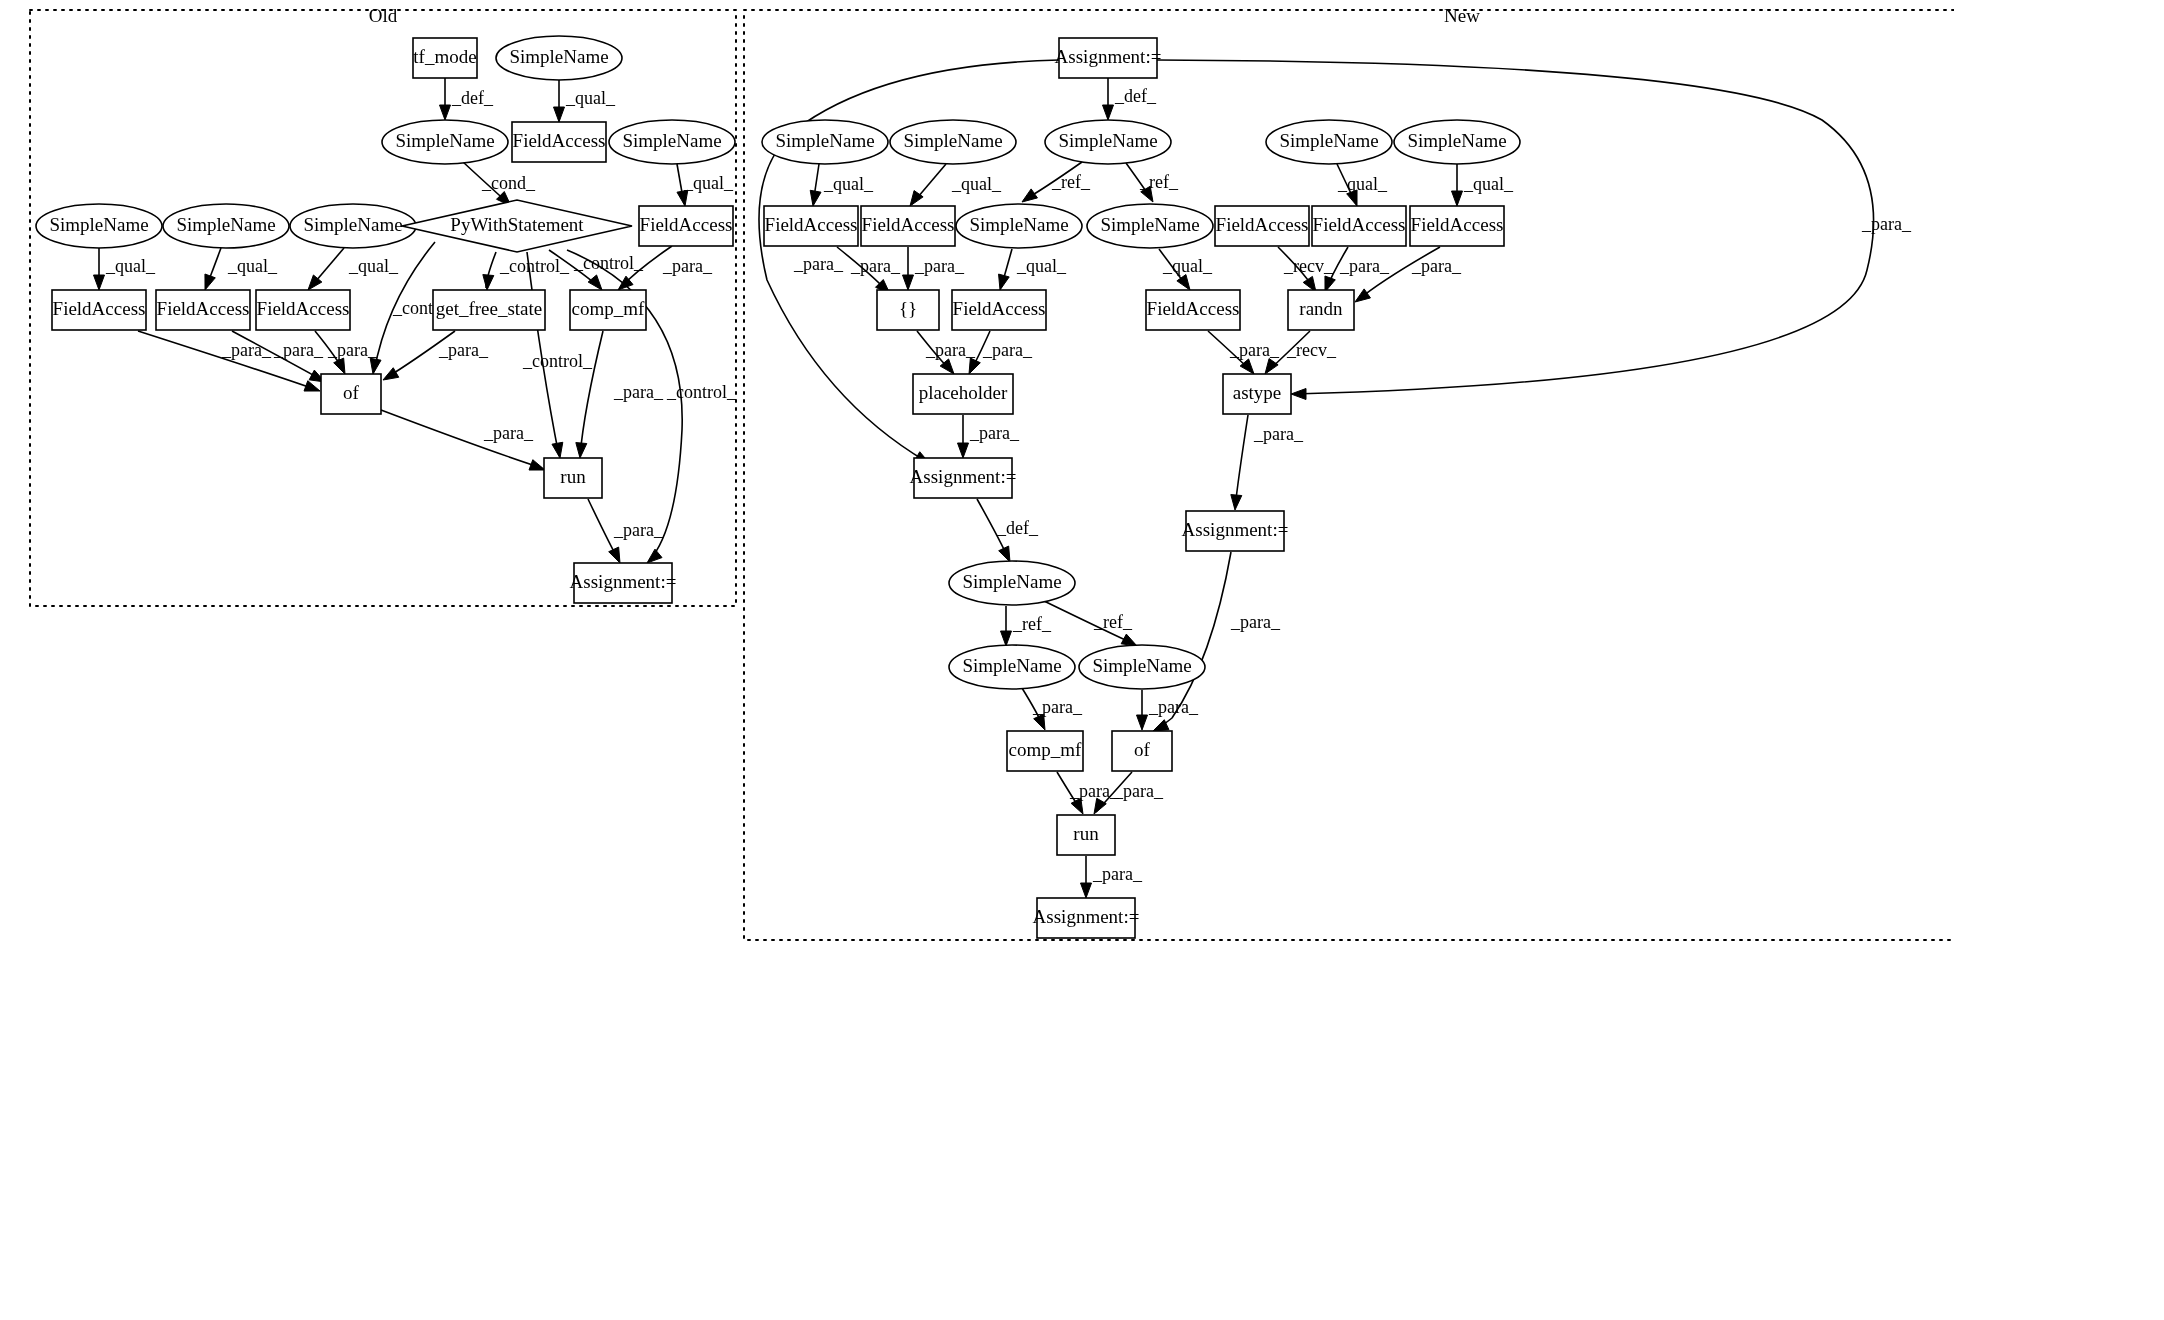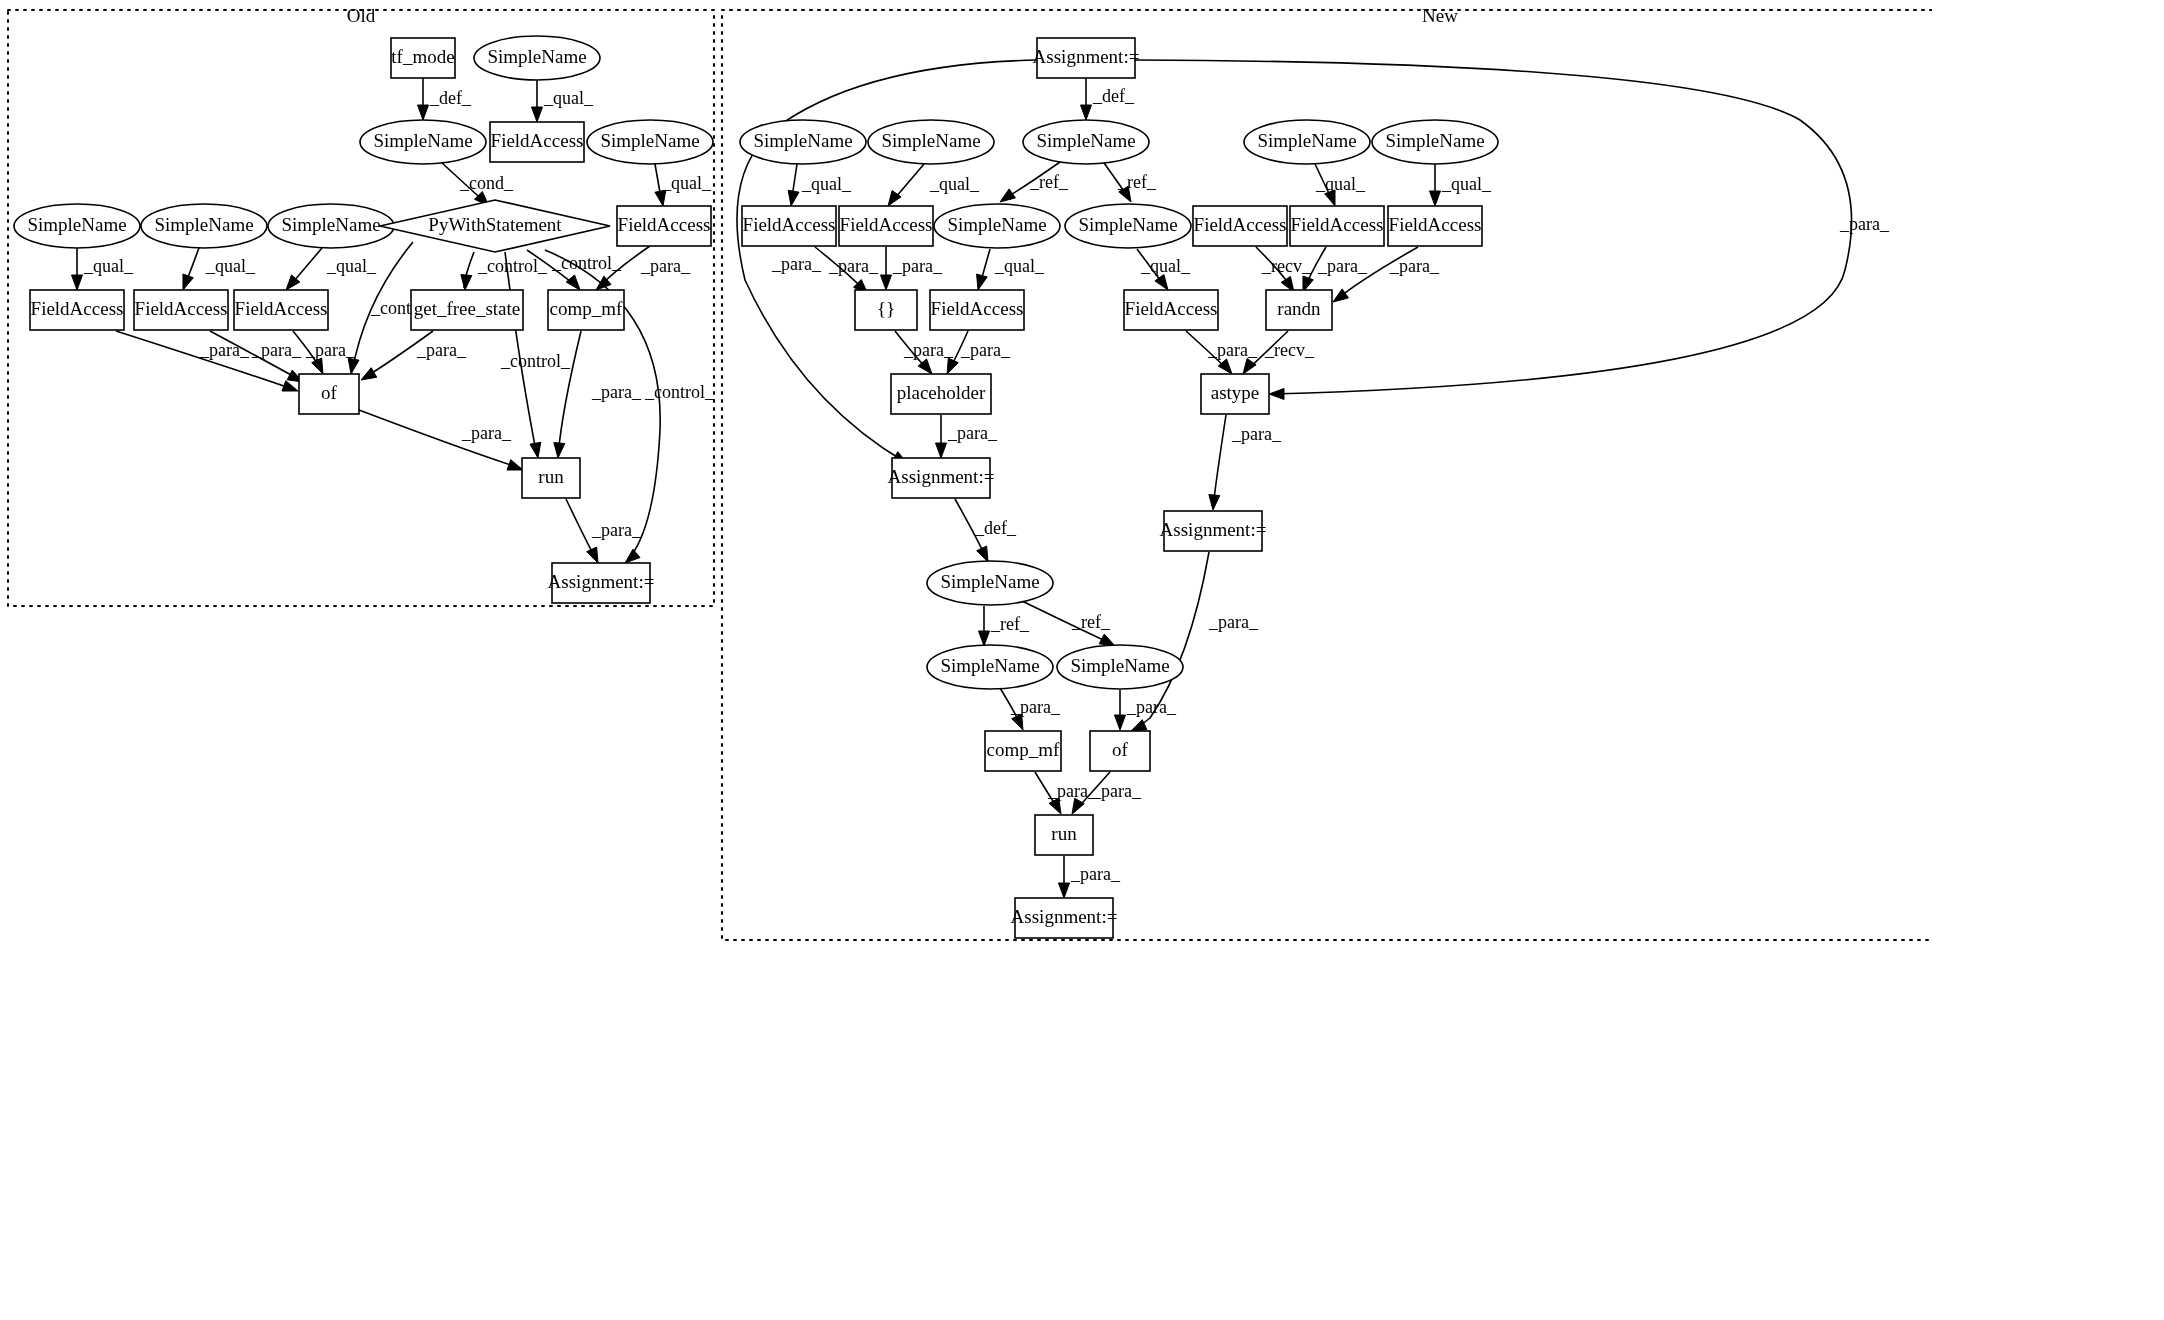--- a/index.html
+++ b/index.html
@@ -9,20 +9,21 @@
   }
   body {
     font-family: "Liberation Serif", "DejaVu Serif", serif;
   }
   #stage {
     position: relative;
     width: 1932px;
     height: 1320px;
     background: #ffffff;
     overflow: hidden;
+    margin-left: 22px;
   }
   #graph-svg {
     position: absolute;
     left: 0;
     top: 0;
     width: 2164px;
     height: 1320px;
   }
   .cluster-box {
     fill: none;

